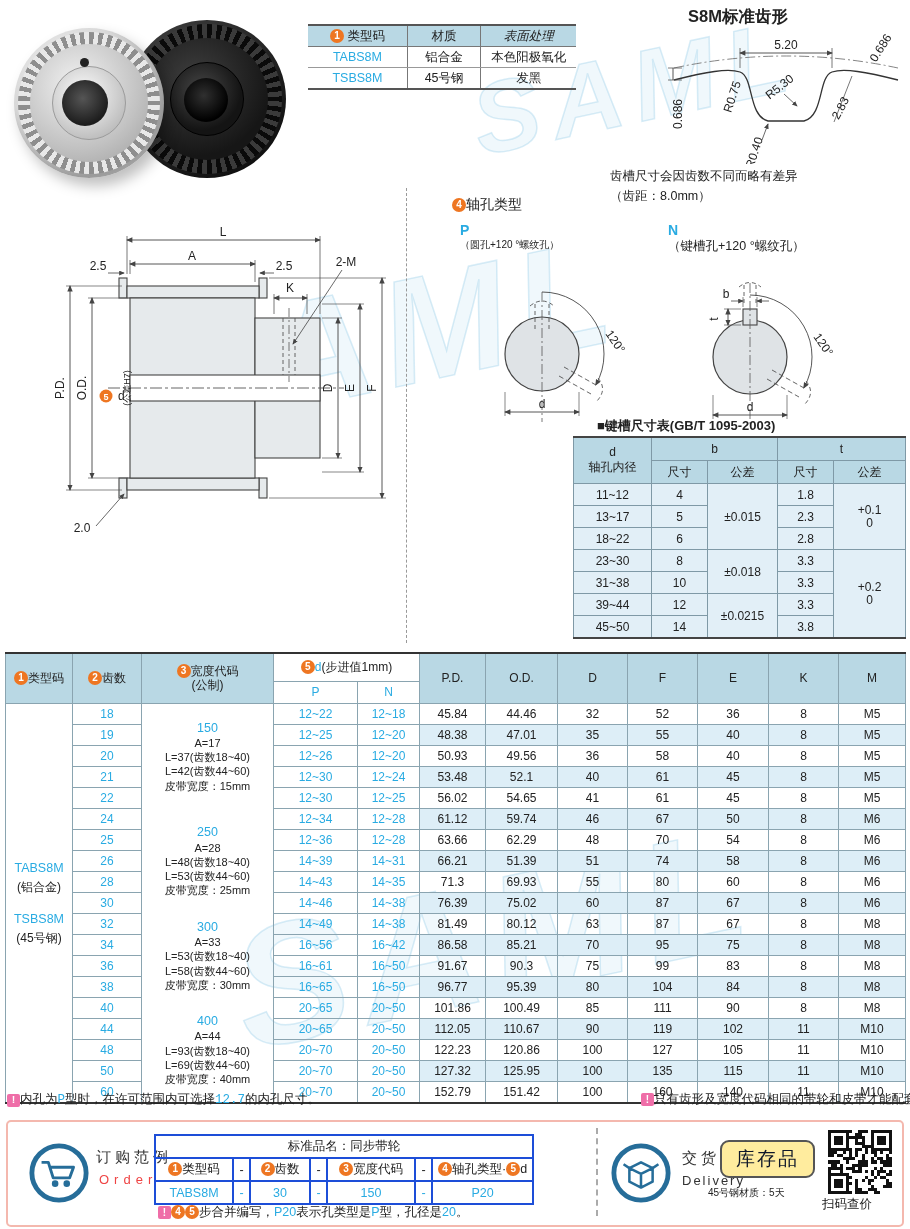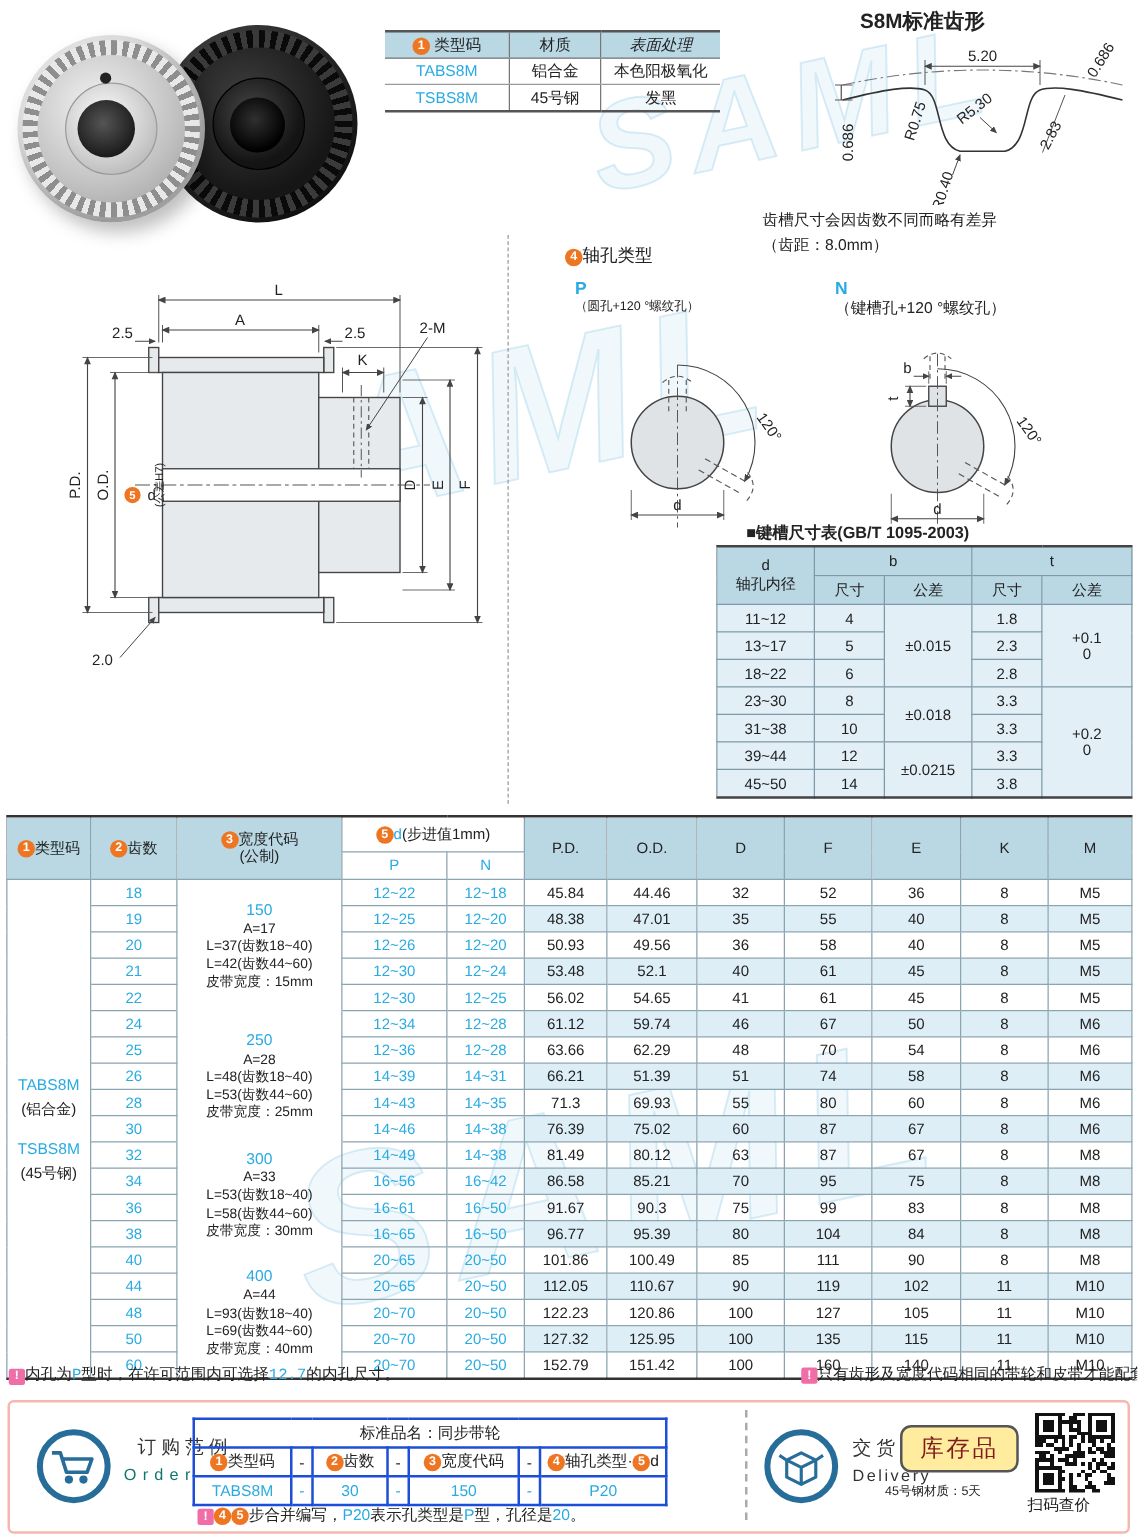--- a/index.html
+++ b/index.html
@@ -68,23 +68,23 @@
   .main .tc-block{margin:14px 0;line-height:1.5;}
   .main .tc-code{font-size:12.5px;}
   
   .fnote{font-size:12.5px;white-space:nowrap;}
   
   .botbox{position:absolute;left:6px;top:1120px;width:894px;height:103px;border:2px solid #f4b8ae;border-radius:5px;background:#fff;}
   .botbox .abs{position:absolute;}
   .ordtab{border-collapse:collapse;font-size:12.5px;table-layout:fixed;width:378px;}
   .ordtab td{border:2px solid #1d4ed8;text-align:center;height:21px;padding:0;overflow:hidden;}
   .spacedcn{font-size:15px;letter-spacing:4px;color:#333;}
-  .spaceden{font-size:13px;letter-spacing:5px;color:#0f766e;}
+  .spaceden{font-size:13px;letter-spacing:5px;color:#ef4444;}
   .stockbadge{display:inline-block;background:#ffec9e;border:2px solid #555;border-radius:9px;
-              padding:4px 14px;font-size:19px;letter-spacing:2px;color:#7f1d1d;}
+              padding:4px 14px;font-size:19px;letter-spacing:2px;color:#0f172a;}
   .dashv{border-left:2px dashed #aaa;}
 </style>
 </head>
 <body>
 
 <div id="page">
 
   <svg width="0" height="0" style="position:absolute">
       <defs>
     <marker id="arw" markerWidth="8" markerHeight="8" refX="6" refY="3" orient="auto">
@@ -673,21 +673,21 @@
   </div>
 
   <div class="botbox">
 
     <svg class="abs" style="left:20px;top:20px;" width="62" height="62" viewBox="0 0 64 64">
       <circle cx="32" cy="32" r="28" fill="none" stroke="#266d99" stroke-width="5"></circle>
       <path d="M14,21 L21,21 L26,37 L43,37 L47,26 L23,26" fill="none" stroke="#266d99" stroke-width="3" stroke-linejoin="round"></path>
       <circle cx="28" cy="43" r="3.4" fill="#266d99"></circle>
         <circle cx="40" cy="43" r="3.4" fill="#266d99"></circle>
     </svg>
-    <div class="abs spacedcn" style="left:102px;top:26px;">订购范例</div>
+    <div class="abs spacedcn" style="left:88px;top:26px;">订购范例</div>
     <div class="abs spaceden" style="left:91px;top:50px;">Order</div>
 
     <table class="ordtab abs" style="left:146px;top:12px;">
       <colgroup>
           <col style="width:78px">
           <col style="width:17px">
           <col style="width:60px">
           <col style="width:17px">
           <col style="width:88px">
           <col style="width:17px">

